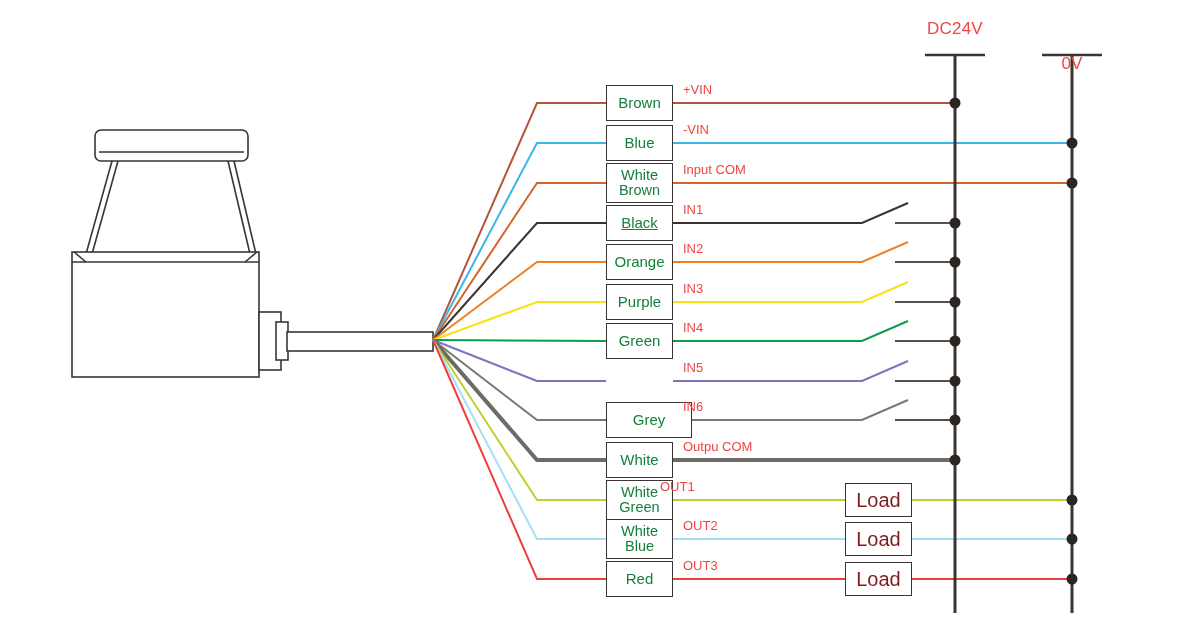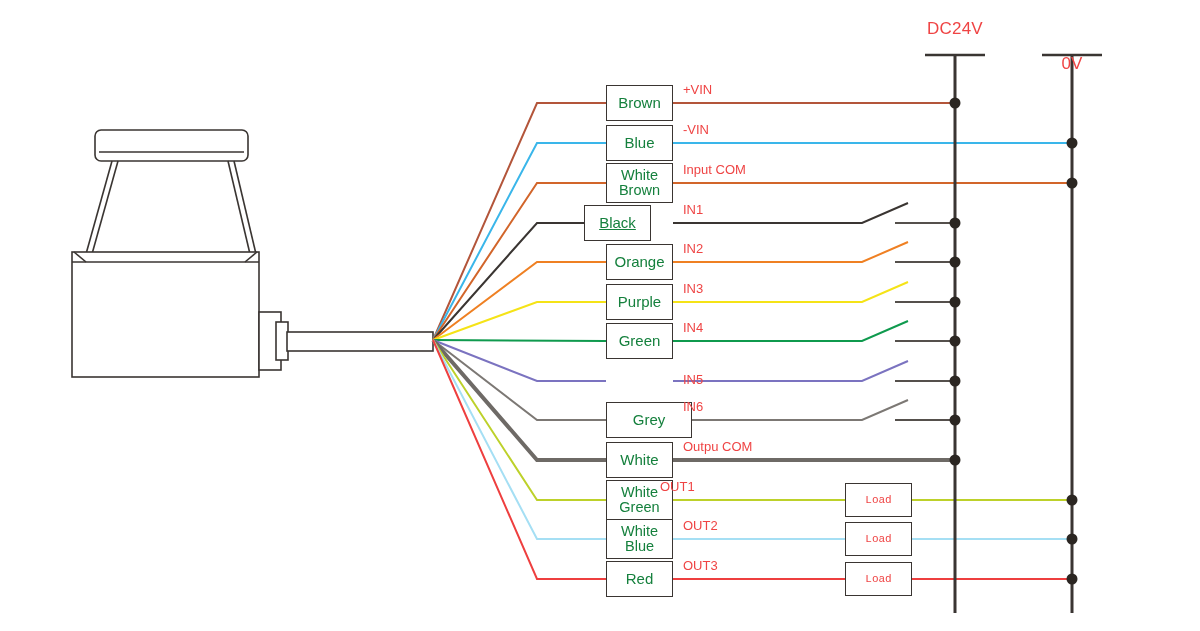--- a/index.html
+++ b/index.html
@@ -32,22 +32,22 @@
     text-align:center;color:#15803d;
     font-size:15px;line-height:1.02;
     font-family:"Liberation Sans","DejaVu Sans",sans-serif;
   }
   .box.two{font-size:14.5px;line-height:1.06;}
   .box span{display:block;}
   .load-box{
     position:absolute;box-sizing:border-box;
     background:#ffffff;border:1.8px solid #3a3532;
     display:flex;align-items:center;justify-content:center;
-    color:#ef4444;font-size:11px;
-    font-family:Liberation Mono, monospace;
+    color:#7f1d1d;font-size:20px;
+    font-family:Liberation Sans, sans-serif;
   }
 </style>
 </head>
 <body>
 
 <div id="stage">
 
   <svg id="diagram" viewBox="0 0 1200 631">
 
     <g>
@@ -146,40 +146,40 @@
       <div class="lbl sig-label" style="left: 683px; top: 83px;">+VIN</div>
       <div class="box" style="left: 606px; top: 125px; width: 67px; height: 36px; flex-direction: column;">
         <span>Blue</span>
       </div>
       <div class="lbl sig-label" style="left: 683px; top: 123px;">-VIN</div>
       <div class="box two" style="left: 606px; top: 163px; width: 67px; height: 40px; flex-direction: column;">
         <span>White</span>
         <span>Brown</span>
       </div>
       <div class="lbl sig-label" style="left: 683px; top: 163px;">Input COM</div>
-      <div class="box" style="left: 584px; top: 205px; width: 67px; height: 36px; flex-direction: column; text-decoration: underline;">
+      <div class="box" style="left: 606px; top: 205px; width: 67px; height: 36px; flex-direction: column; text-decoration: underline;">
         <span>Black</span>
       </div>
       <div class="lbl sig-label" style="left: 683px; top: 203px;">IN1</div>
       <div class="box" style="left: 606px; top: 244px; width: 67px; height: 36px; flex-direction: column;">
         <span>Orange</span>
       </div>
       <div class="lbl sig-label" style="left: 683px; top: 242px;">IN2</div>
       <div class="box" style="left: 606px; top: 284px; width: 67px; height: 36px; flex-direction: column;">
         <span>Purple</span>
       </div>
       <div class="lbl sig-label" style="left: 683px; top: 282px;">IN3</div>
       <div class="box" style="left: 606px; top: 323px; width: 67px; height: 36px; flex-direction: column;">
         <span>Green</span>
       </div>
       <div class="lbl sig-label" style="left: 683px; top: 321px;">IN4</div>
       <div class="box" style="left: 606px; top: 363px; width: 67px; height: 36px; flex-direction: column; margin-top: 39px;">
         <span>Purple</span>
       </div>
-      <div class="lbl sig-label" style="left: 683px; top: 361px; margin-top: 12px;">IN5</div>
+      <div class="lbl sig-label" style="left: 683px; top: 361px;">IN5</div>
       <div class="box" style="left: 606px; top: 402px; width: 86px; height: 36px; flex-direction: column;">
         <span>Grey</span>
       </div>
       <div class="lbl sig-label" style="left: 683px; top: 400px;">IN6</div>
       <div class="box" style="left: 606px; top: 442px; width: 67px; height: 36px; flex-direction: column;">
         <span>White</span>
       </div>
       <div class="lbl sig-label" style="left: 683px; top: 440px;">Outpu COM</div>
       <div class="box two" style="left: 606px; top: 480px; width: 67px; height: 40px; flex-direction: column;">
         <span>White</span>

